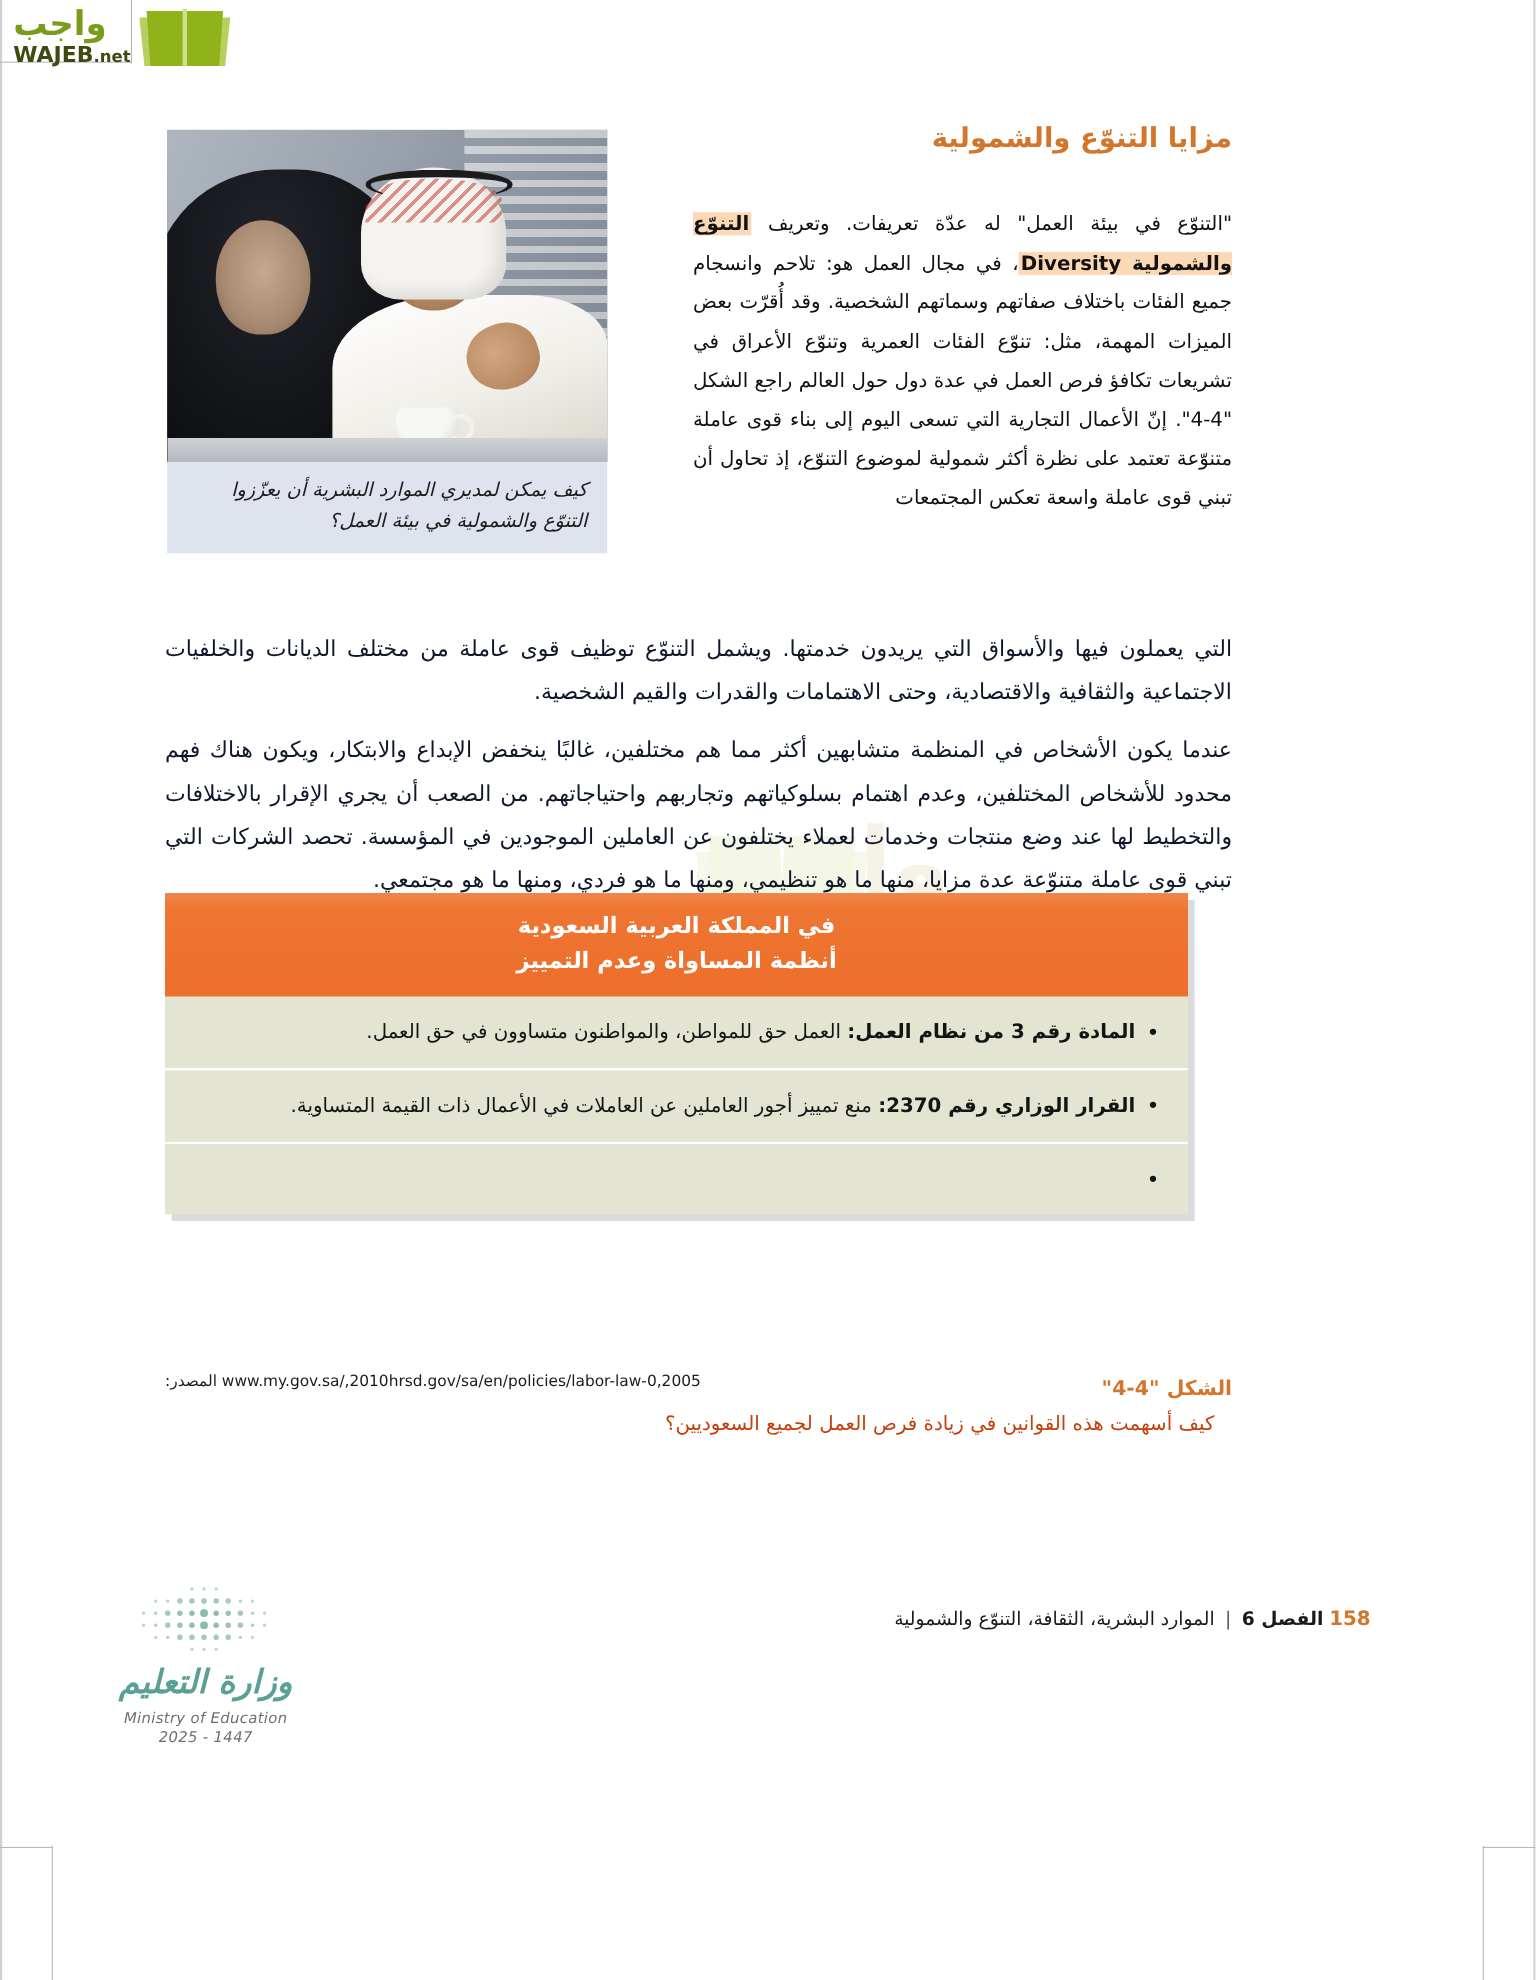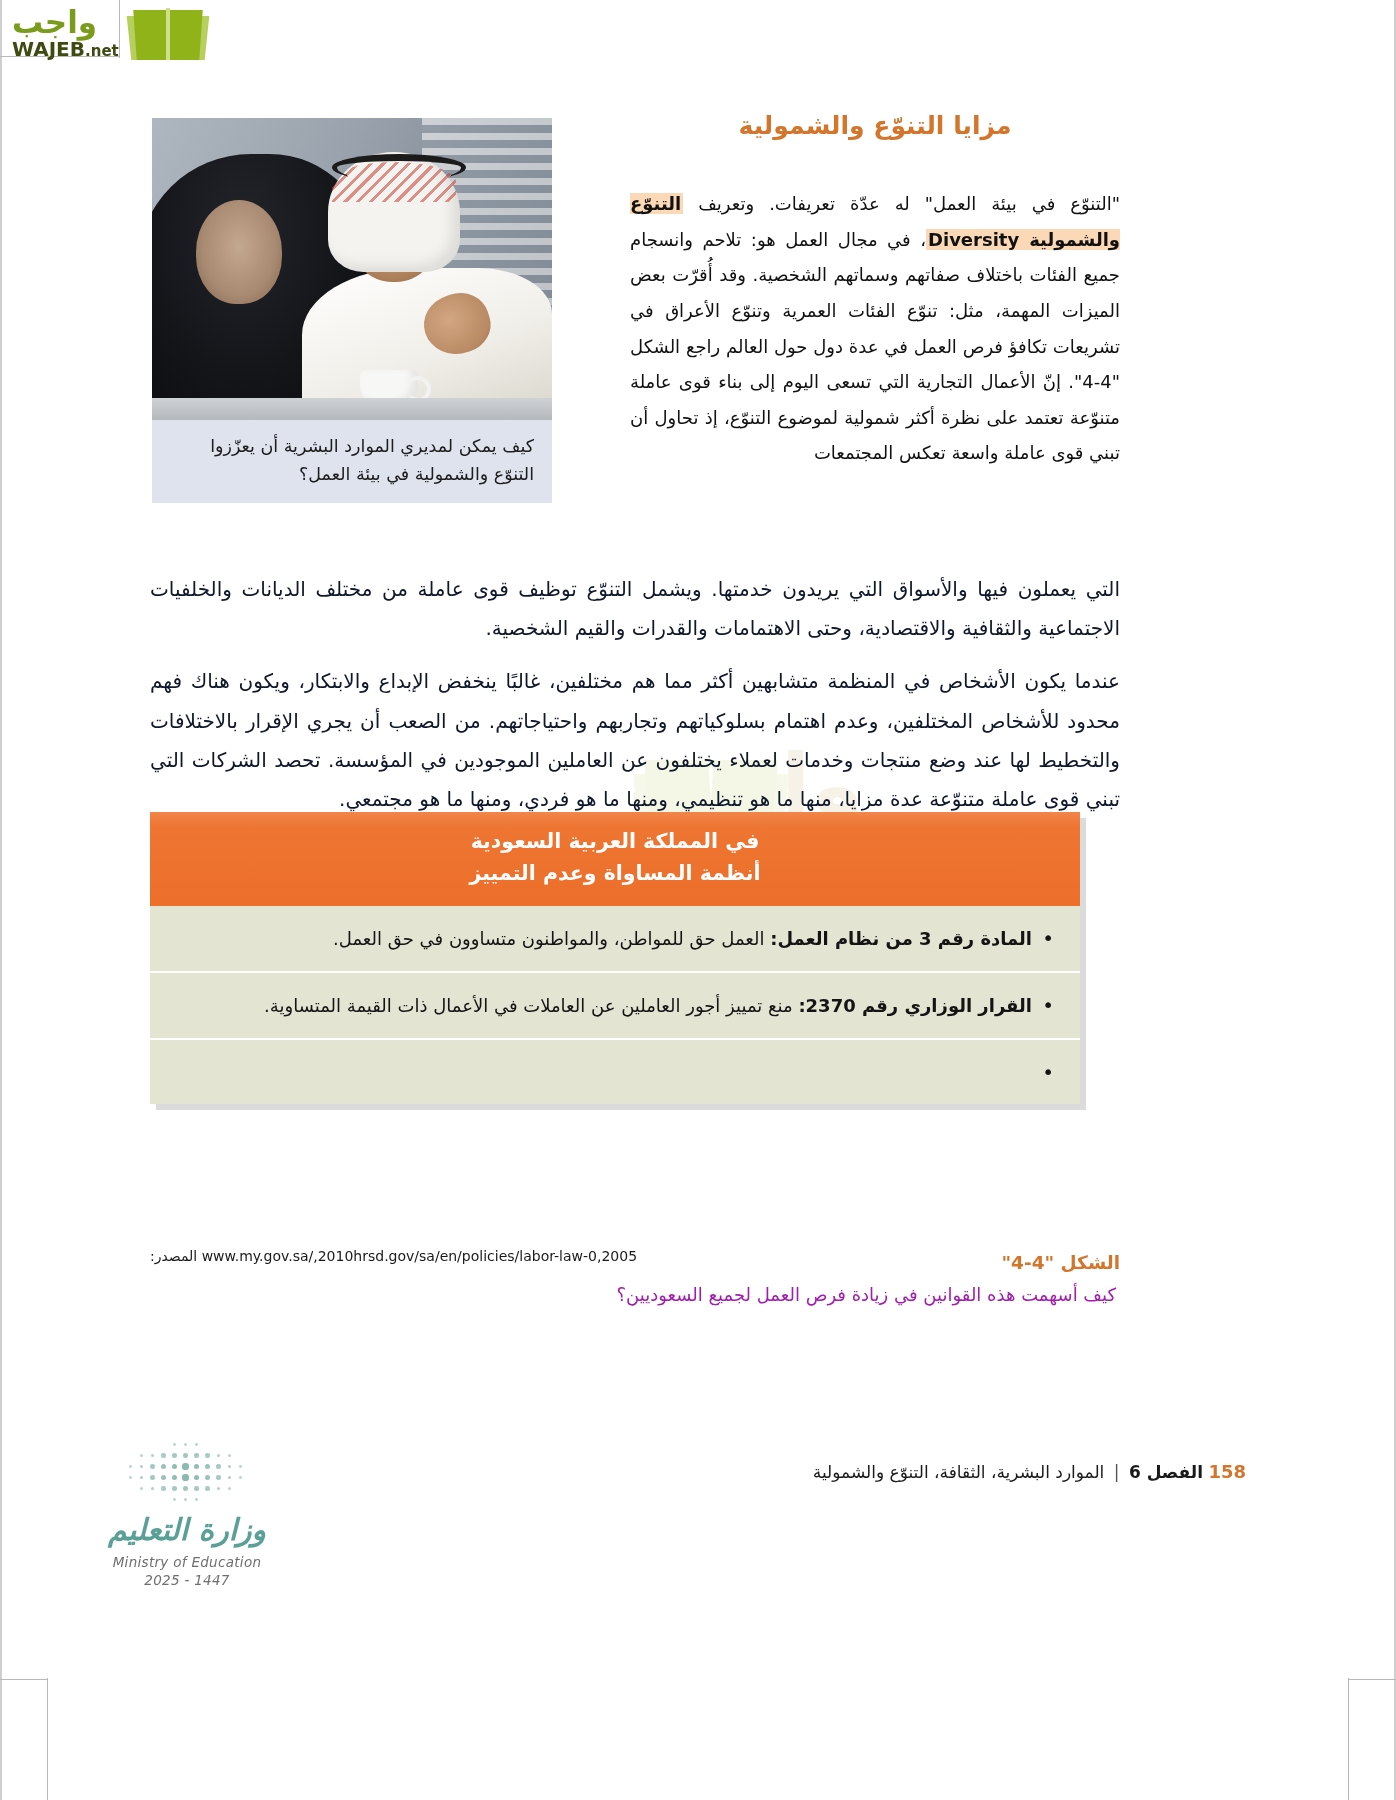--- a/index.html
+++ b/index.html
@@ -173,21 +173,20 @@
     right: 0; top: 10px;
     width: 490px;
     text-align: right;
   }
   .head-ar {
     font-size: 25px;
     font-weight: bold;
     color: #d4752c;
     line-height: 1.25;
     margin: 0;
-    text-align: center;
   }
   .head-en {
     font-size: 22px;
     font-weight: bold;
     color: #d4752c;
     line-height: 1.25;
     margin: 2px 0 0 0;
     direction: ltr;
     text-align: right;
   }
@@ -319,20 +318,21 @@
 
   .photo-caption {
     width: 400px;
     box-sizing: border-box;
     background: #dfe3ee;
     padding: 12px 18px 14px 22px;
     text-align: right;
     font-size: 17.5px;
     line-height: 1.62;
     color: #1c1c1c;
+    font-style: italic;
   }
 
   
   .body-top {
     position: absolute;
     right: 0; top: 86px;
     width: 490px;
     text-align: justify;
     font-size: 18px;
     line-height: 1.98;
@@ -421,25 +421,25 @@
     right: 0; top: 1152px;
     width: 490px;
     text-align: right;
     font-size: 18.5px;
     font-weight: bold;
     color: #d4752c;
     z-index: 4;
   }
   .fig-question {
     position: absolute;
-    right: 4px; top: 1184px;
+    right: 16px; top: 1184px;
     width: 700px;
     text-align: right;
     font-size: 18px;
-    color: #a21caf;
+    color: #c2410c;
     z-index: 4;
   }
 
   
   .moe {
     position: absolute;
     left: 72px; bottom: 212px;
     width: 230px;
     text-align: center;
     direction: rtl;

